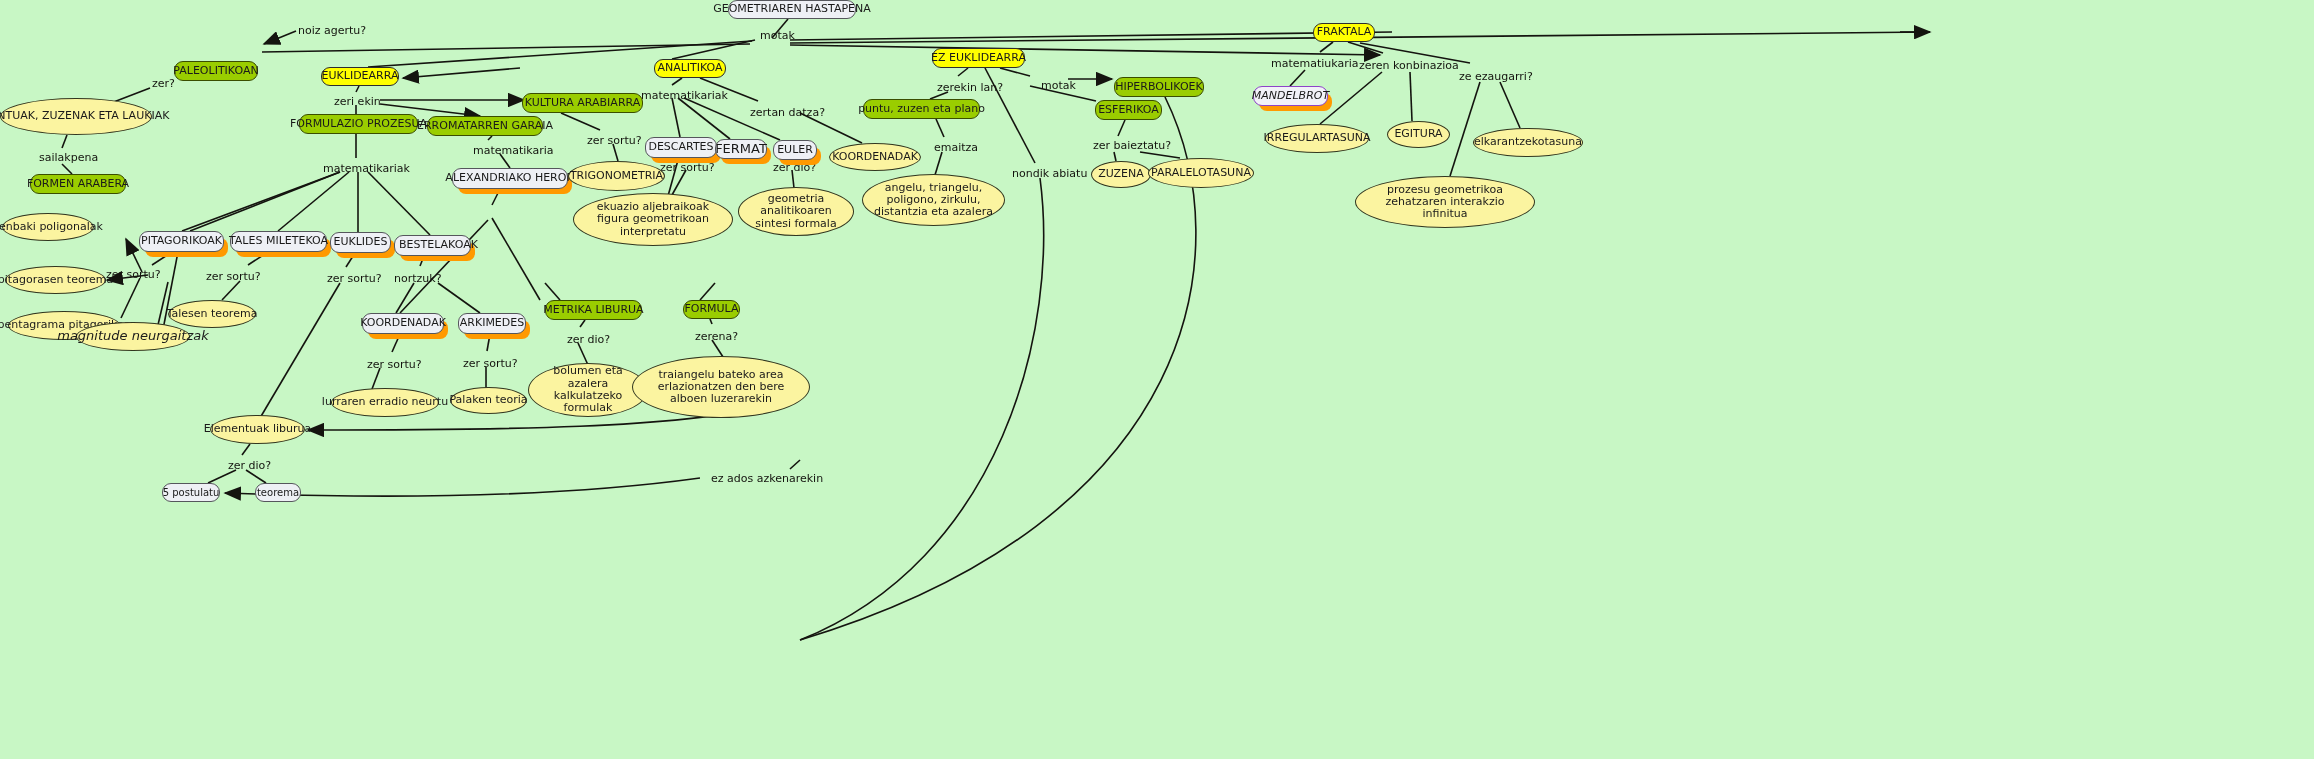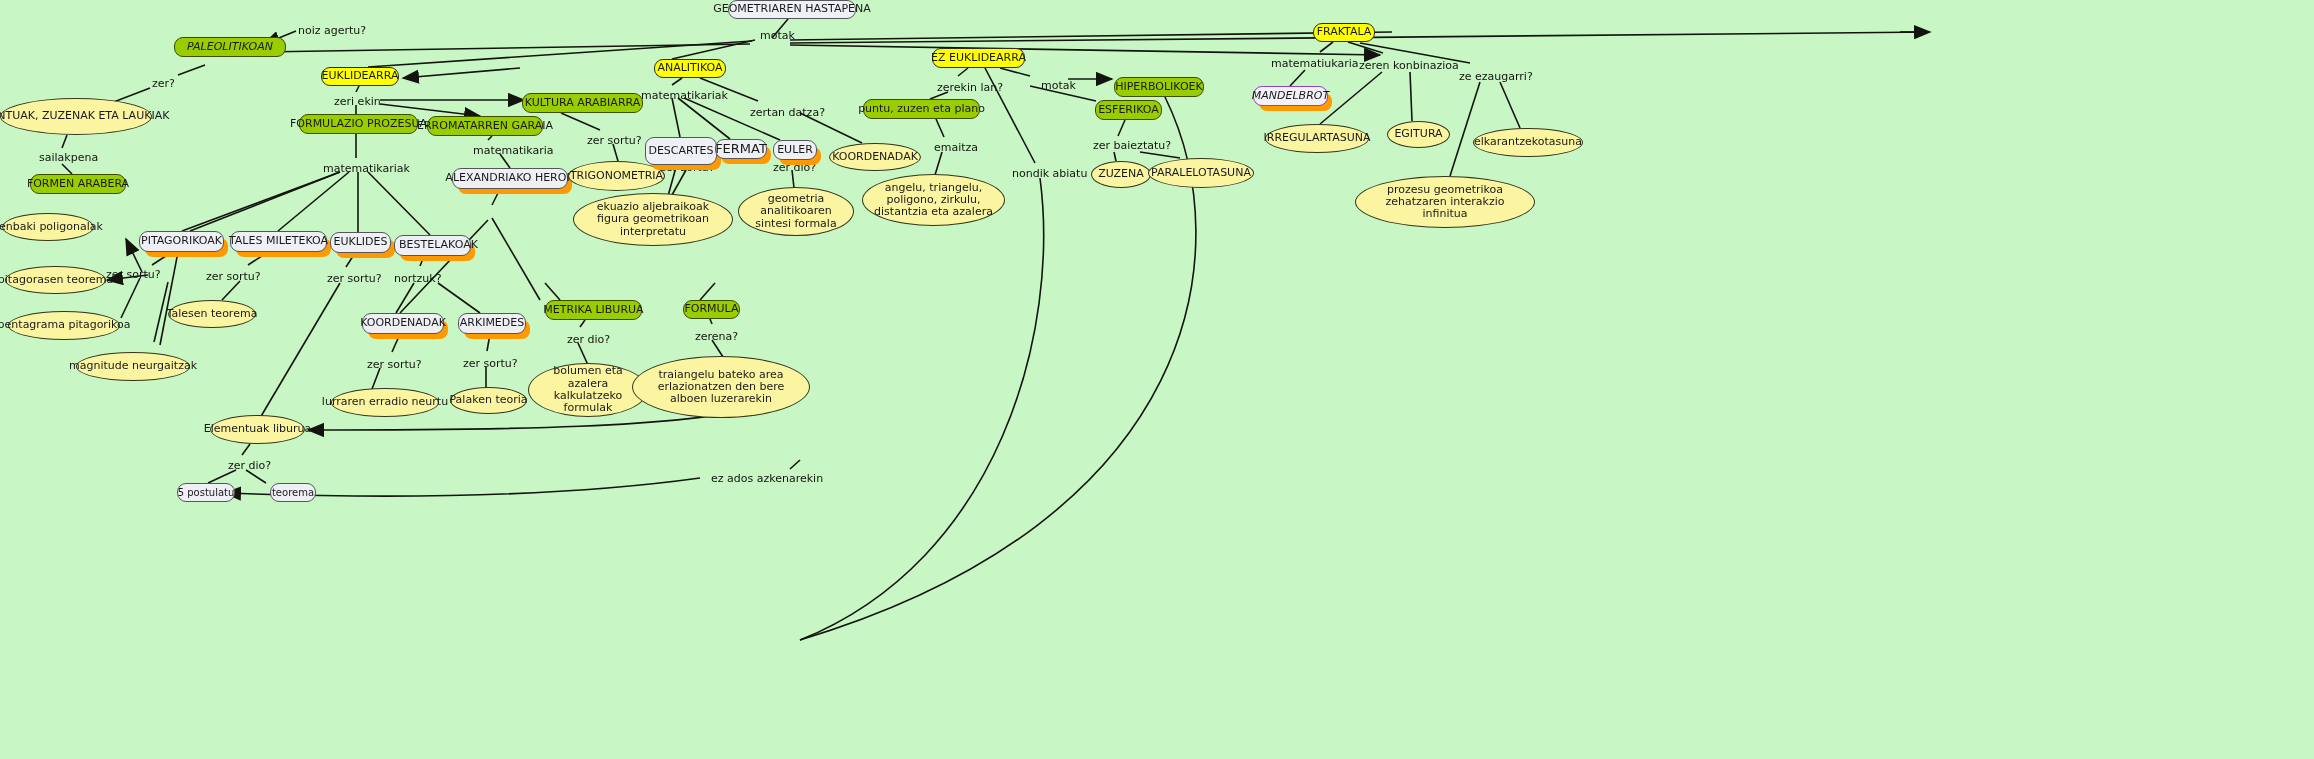--- a/index.html
+++ b/index.html
@@ -27,21 +27,21 @@
 
   
   .rect{
     border:1.4px solid #2d2d2d;
     border-radius:9px;
   }
   .rect.green{background:#9acd00;border-color:#3a4d00;}
   .rect.yellow{background:#ffff00;border-color:#2d2d2d;}
   .rect.white{background:#eef0f5;border-color:#55565c;}
   .rect.shadow{box-shadow:5px 6px 0 -1px #ff9900;}
-  .rect.plain{background:#eef0f5;border-color:#55565c;margin-left:15px;}
+  .rect.plain{background:#eef0f5;border-color:#55565c;}
   .rect.violet{background:#f2f2f8;border-color:#8e44c8;}
 
   
   .ellipse{
     background:#fbf4a0;
     border:1.4px solid #31361f;
     border-radius:50%;
     padding:0 10px;
   }
 
@@ -202,21 +202,21 @@
       <path d="M492,218 L540,300"></path>
 
       <path d="M190,231 L340,172"></path>
     </g>
   </svg>
 
   <div id="nodes-layer">
       <div class="node rect white" style="left: 728px; top: 0px; width: 128px; height: 19px; font-size: 11px;">
         <span>GEOMETRIAREN HASTAPENA</span>
       </div>
-      <div class="node rect green" style="left: 174px; top: 37px; width: 112px; height: 20px; font-size: 11px; font-style: italic;">
+      <div class="node rect green" style="left: 174px; top: 61px; width: 84px; height: 20px; font-size: 11px;">
         <span>PALEOLITIKOAN</span>
       </div>
       <div class="node rect yellow" style="left: 321px; top: 67px; width: 78px; height: 19px; font-size: 11px;">
         <span>EUKLIDEARRA</span>
       </div>
       <div class="node rect yellow" style="left: 654px; top: 59px; width: 72px; height: 19px; font-size: 11px;">
         <span>ANALITIKOA</span>
       </div>
       <div class="node rect yellow" style="left: 932px; top: 48px; width: 93px; height: 20px; font-size: 11px;">
         <span>EZ EUKLIDEARRA</span>
@@ -238,21 +238,21 @@
       </div>
       <div class="node rect green" style="left: 522px; top: 93px; width: 121px; height: 20px; font-size: 11px;">
         <span>KULTURA ARABIARRA</span>
       </div>
       <div class="node rect white shadow" style="left: 452px; top: 168px; width: 116px; height: 21px; font-size: 11px;">
         <span>ALEXANDRIAKO HERON</span>
       </div>
       <div class="node ellipse" style="left: 568px; top: 161px; width: 97px; height: 30px; font-size: 11px;">
         <span>TRIGONOMETRIA</span>
       </div>
-      <div class="node rect white shadow" style="left: 645px; top: 137px; width: 72px; height: 28px; font-size: 11px;">
+      <div class="node rect white shadow" style="left: 645px; top: 137px; width: 72px; height: 21px; font-size: 11px;">
         <span>DESCARTES</span>
       </div>
       <div class="node rect white shadow" style="left: 715px; top: 139px; width: 52px; height: 20px; font-size: 13px;">
         <span>FERMAT</span>
       </div>
       <div class="node rect white shadow" style="left: 773px; top: 140px; width: 44px; height: 20px; font-size: 11px;">
         <span>EULER</span>
       </div>
       <div class="node ellipse" style="left: 829px; top: 143px; width: 92px; height: 28px; font-size: 11px;">
         <span>KOORDENADAK</span>
@@ -295,21 +295,21 @@
       </div>
       <div class="node rect white shadow" style="left: 394px; top: 235px; width: 77px; height: 21px; font-size: 11px; padding-left: 12px;">
         <span>BESTELAKOAK</span>
       </div>
       <div class="node ellipse" style="left: 5px; top: 266px; width: 101px; height: 28px; font-size: 11px;">
         <span>pitagorasen teorema</span>
       </div>
       <div class="node ellipse" style="left: 8px; top: 311px; width: 112px; height: 29px; font-size: 11px;">
         <span>pentagrama pitagorikoa</span>
       </div>
-      <div class="node ellipse" style="left: 76px; top: 352px; width: 114px; height: 29px; font-size: 11px;">
+      <div class="node ellipse" style="left: 76px; top: 322px; width: 114px; height: 29px; font-size: 13px; font-style: italic;">
         <span>magnitude neurgaitzak</span>
       </div>
       <div class="node ellipse" style="left: 168px; top: 300px; width: 88px; height: 28px; font-size: 11px;">
         <span>Talesen teorema</span>
       </div>
       <div class="node rect white shadow" style="left: 362px; top: 313px; width: 82px; height: 21px; font-size: 11px;">
         <span>KOORDENADAK</span>
       </div>
       <div class="node rect white shadow" style="left: 458px; top: 313px; width: 68px; height: 21px; font-size: 11px;">
         <span>ARKIMEDES</span>

